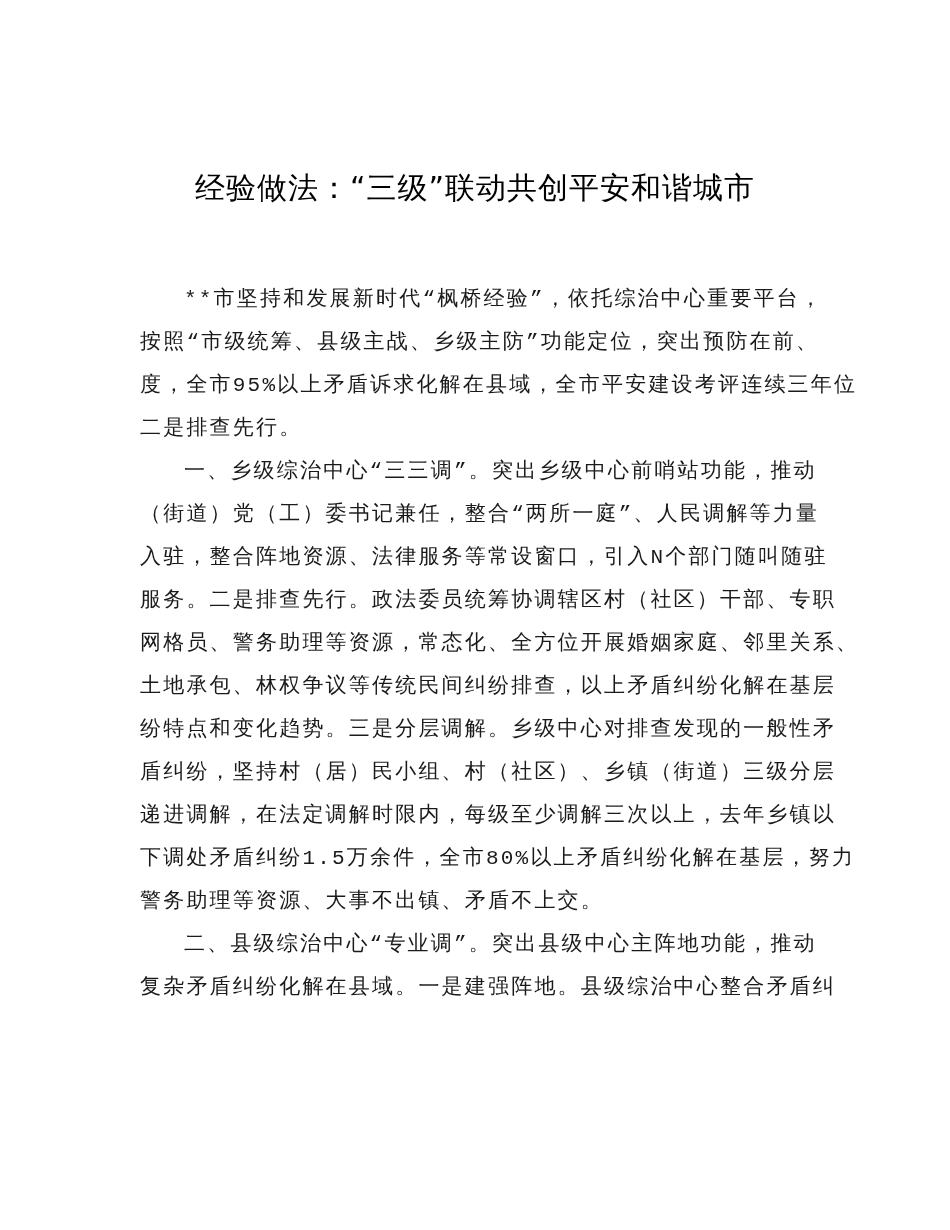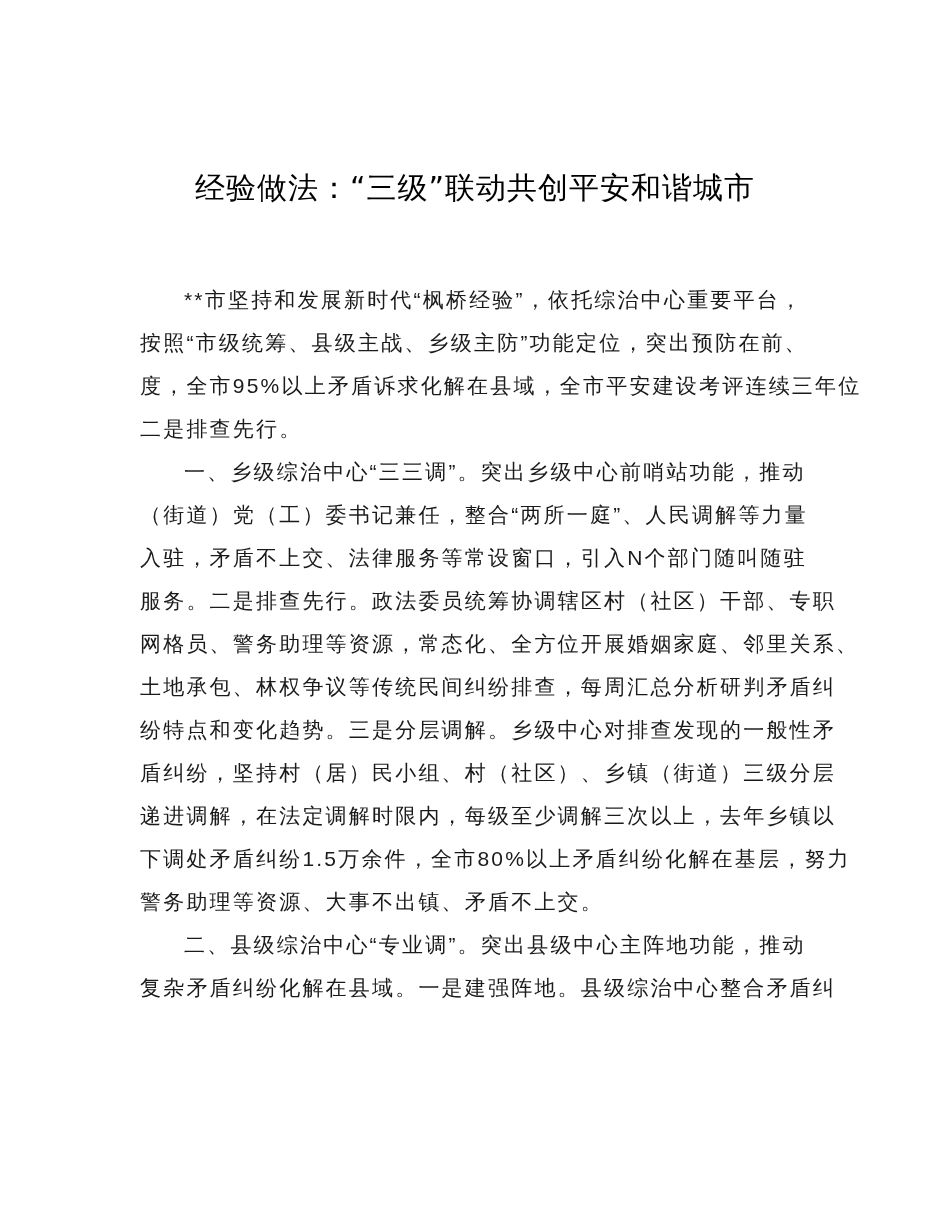--- a/index.html
+++ b/index.html
@@ -34,21 +34,21 @@
       font-weight: normal;
       color: #000000;
       letter-spacing: 1px;
       margin: 0;
     }
     .body-text {
       position: absolute;
       left: 140px;
       top: 278px;
       width: 680px;
-      font-family: Liberation Sans, sans-serif;
+      font-family: Liberation Mono, monospace;
       font-size: 21px;
       color: #1a1a1a;
     }
     .para {
       margin: 0 0 0 0;
     }
     .line {
       display: block;
       height: 43px;
       line-height: 43px;
@@ -73,24 +73,24 @@
     <div class="para">
       <span class="line indent">**市坚持和发展新时代“枫桥经验”，依托综治中心重要平台，</span>
       <span class="line">按照“市级统筹、县级主战、乡级主防”功能定位，突出预防在前、</span>
       <span class="line">度，全市95%以上矛盾诉求化解在县域，全市平安建设考评连续三年位</span>
       <span class="line">二是排查先行。</span>
     </div>
 
     <div class="para">
       <span class="line indent">一、乡级综治中心“三三调”。突出乡级中心前哨站功能，推动</span>
       <span class="line">（街道）党（工）委书记兼任，整合“两所一庭”、人民调解等力量</span>
-      <span class="line">入驻，矛盾不上交、法律服务等常设窗口，引入N个部门随叫随驻</span>
+      <span class="line">入驻，整合阵地资源、法律服务等常设窗口，引入N个部门随叫随驻</span>
       <span class="line">服务。二是排查先行。政法委员统筹协调辖区村（社区）干部、专职</span>
       <span class="line">网格员、警务助理等资源，常态化、全方位开展婚姻家庭、邻里关系、</span>
-      <span class="line">土地承包、林权争议等传统民间纠纷排查，每周汇总分析研判矛盾纠</span>
+      <span class="line">土地承包、林权争议等传统民间纠纷排查，以上矛盾纠纷化解在基层</span>
       <span class="line">纷特点和变化趋势。三是分层调解。乡级中心对排查发现的一般性矛</span>
       <span class="line">盾纠纷，坚持村（居）民小组、村（社区）、乡镇（街道）三级分层</span>
       <span class="line">递进调解，在法定调解时限内，每级至少调解三次以上，去年乡镇以</span>
       <span class="line">下调处矛盾纠纷1.5万余件，全市80%以上矛盾纠纷化解在基层，努力</span>
       <span class="line">警务助理等资源、大事不出镇、矛盾不上交。</span>
     </div>
 
     <div class="para">
       <span class="line indent">二、县级综治中心“专业调”。突出县级中心主阵地功能，推动</span>
       <span class="line">复杂矛盾纠纷化解在县域。一是建强阵地。县级综治中心整合矛盾纠</span>

